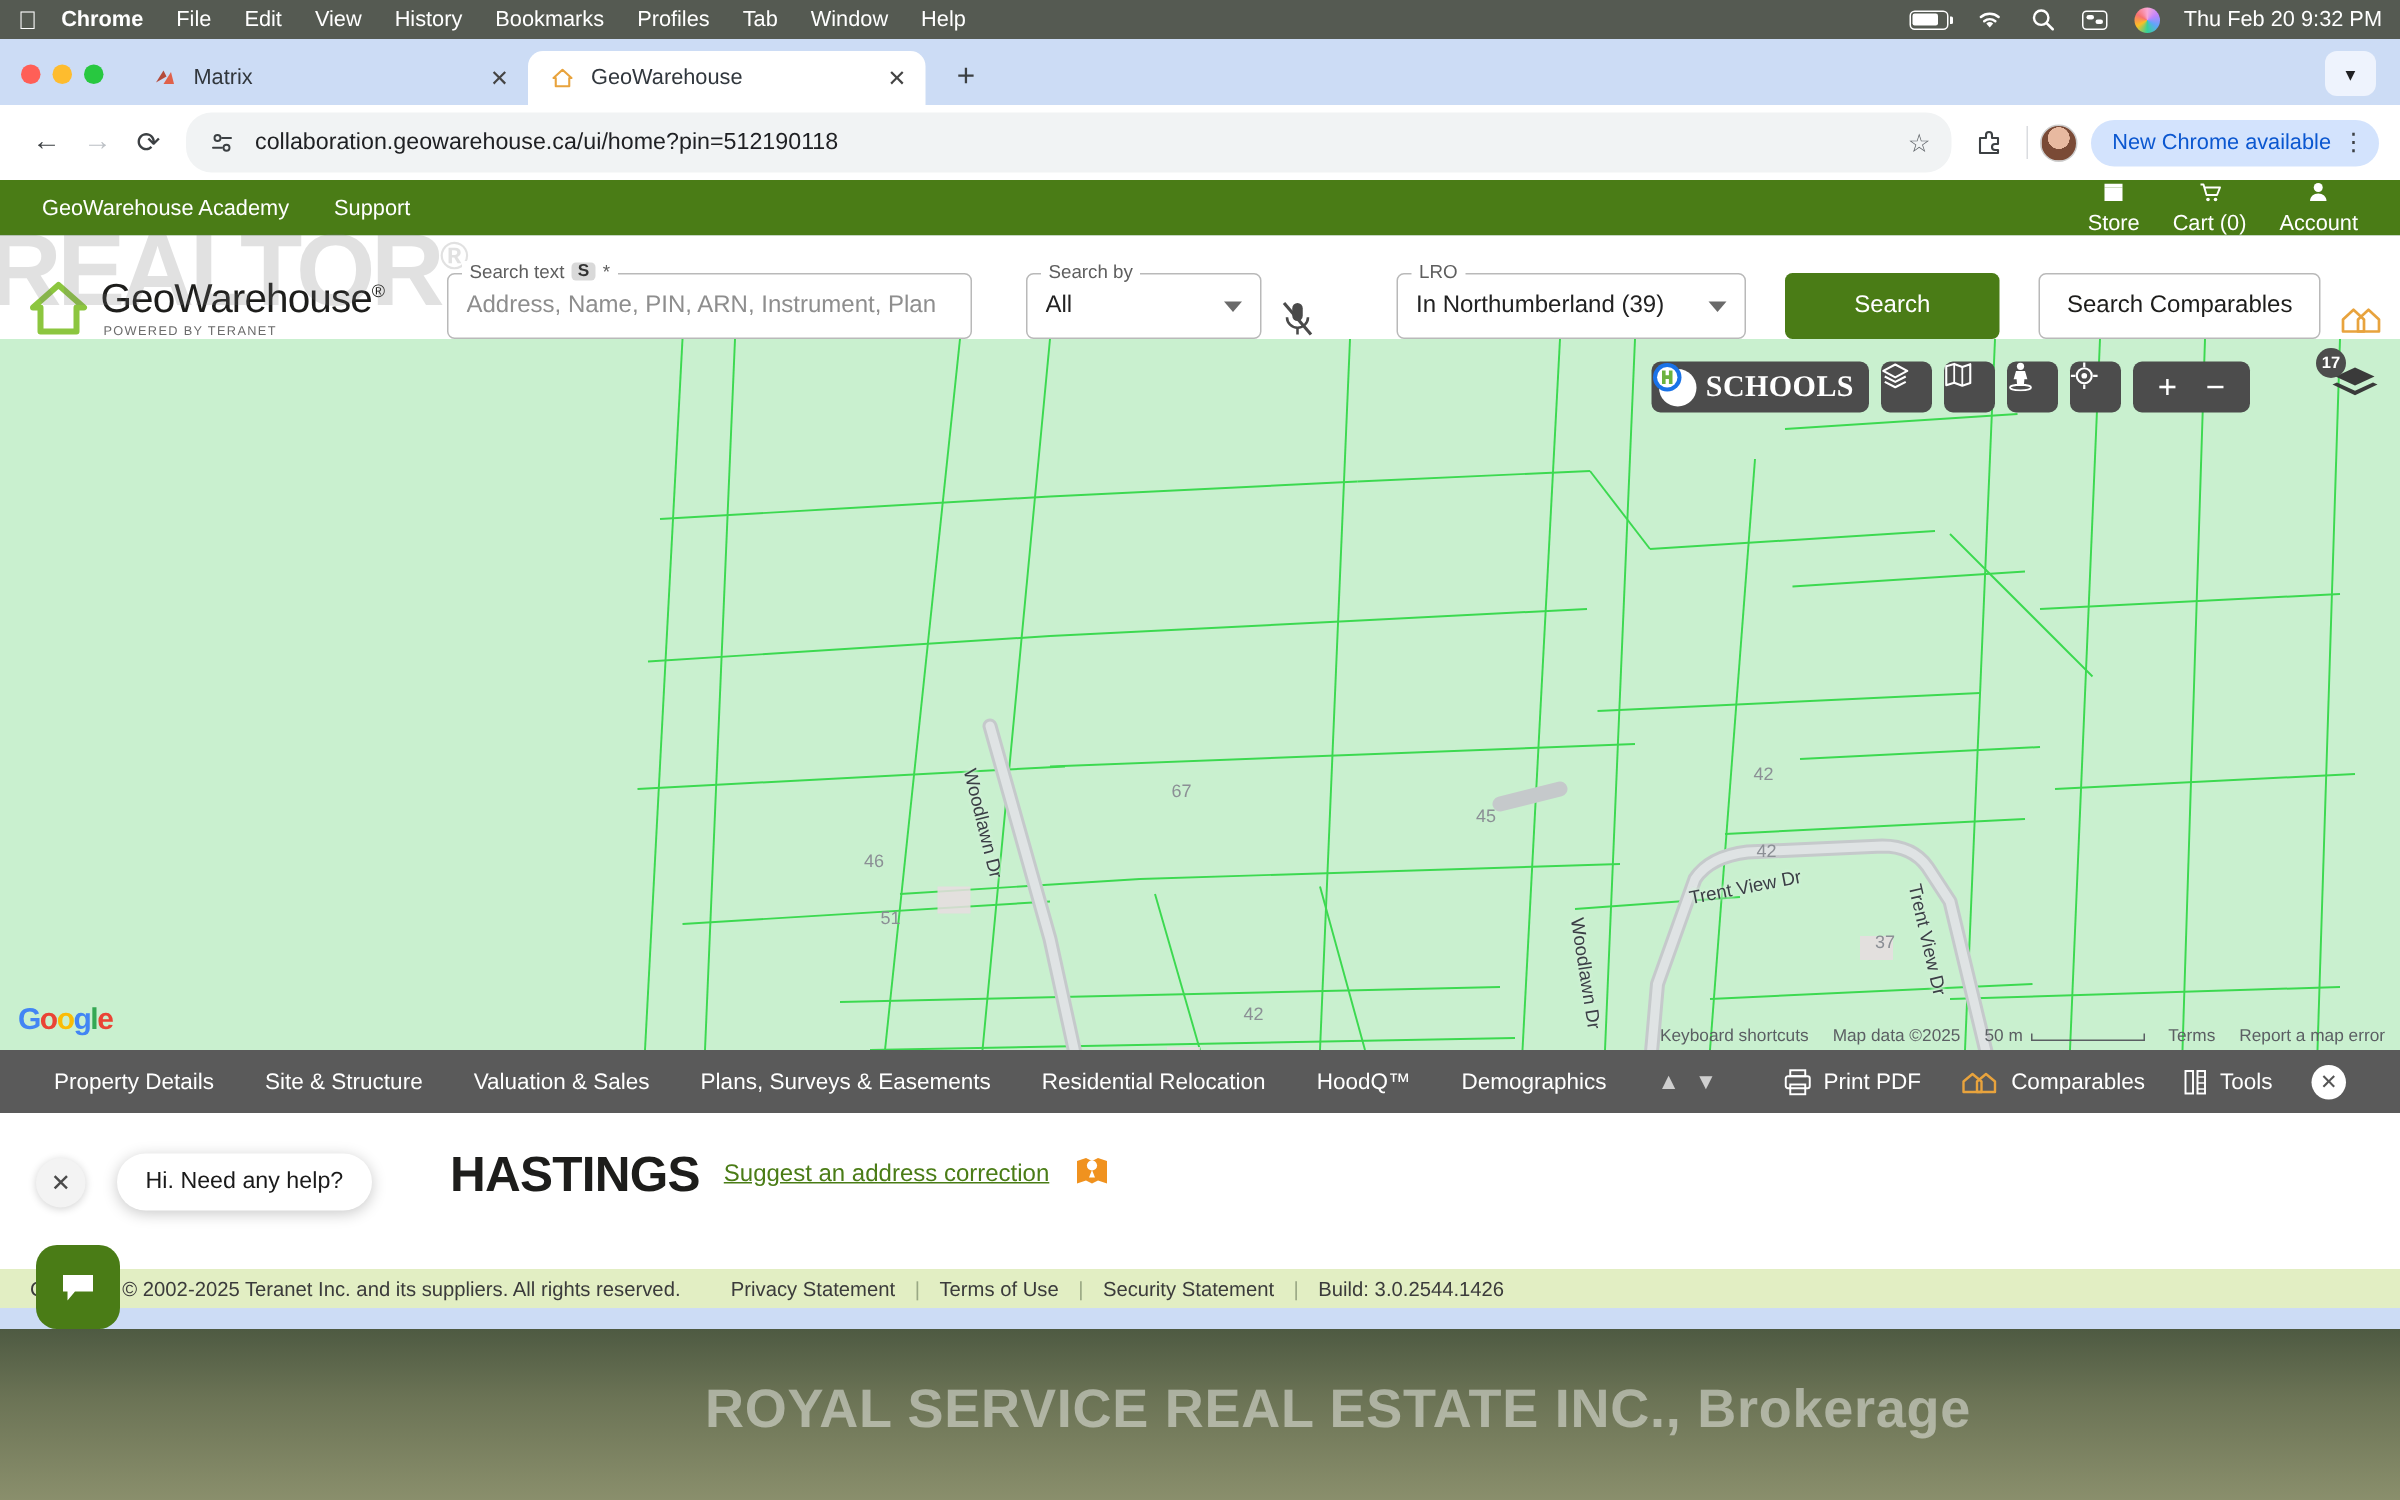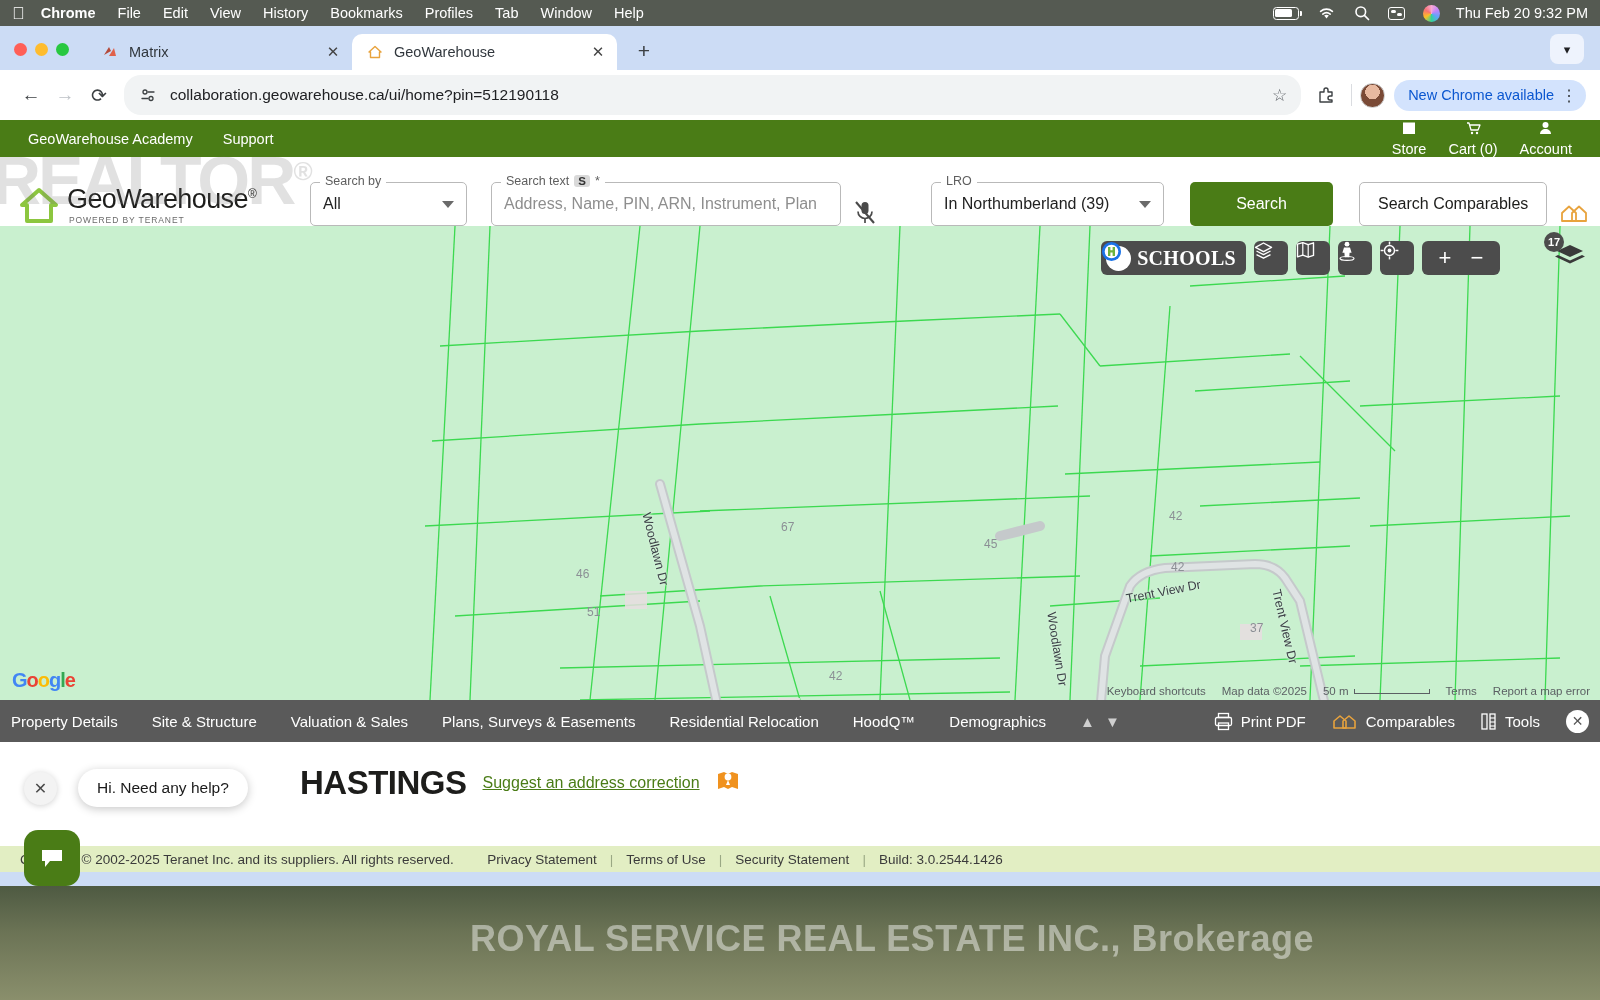--- a/index.html
+++ b/index.html
@@ -178,21 +178,21 @@
   .map-attrib {
     position: absolute; right: 10px; bottom: 3px; display: flex; align-items: flex-end; gap: 16px;
     font-size: 11.5px; color: #5b5f63; white-space: nowrap;
   }
   .scalebar { display: flex; align-items: center; gap: 5px; }
   .scalebar .bar { width: 76px; height: 5px; border: 1px solid #5b5f63; border-top: none; }
 
   
   .gw-tabbar {
     height: 42px; background: #5a5a5a; display: flex; align-items: center;
-    padding: 0 11px; color: #fff; font-size: 15px; gap: 0;
+    padding: 0 36px; color: #fff; font-size: 15px; gap: 0;
   }
   .gw-tabbar .tabitem { margin-right: 34px; white-space: nowrap; }
   .gw-tabbar .chevs { display: flex; gap: 10px; font-size: 15px; color: #cfcfcf; }
   .gw-tabbar .spacer { flex: 1; }
   .gw-tabbar .act { display: flex; align-items: center; gap: 8px; margin-left: 26px; white-space: nowrap; }
   .closebtn {
     width: 23px; height: 23px; border-radius: 50%; background: #fff; color: #555;
     display: flex; align-items: center; justify-content: center; font-size: 14px; margin-left: 26px;
   }
 
@@ -404,33 +404,33 @@
         <svg width="42" height="42" viewBox="0 0 42 42">
           <path d="M21 6 L38 21 L33 21 L33 37 L9 37 L9 21 L4 21 Z" fill="none" stroke="#8cc63f" stroke-width="4" stroke-linejoin="round"></path>
         </svg>
       </span>
       <span class="logo-txt">
         <span class="logo-name"><span>GeoWarehouse</span><span class="rsup">®</span></span>
         <span class="logo-sub">POWERED BY TERANET</span>
       </span>
     </div>
 
-    <div class="fld f-searchby">
-      <span class="lgd">Search by</span>
-      <span class="val">All</span>
-      <span class="caret"></span>
-    </div>
-
     <div class="fld f-searchtext">
       <span class="lgd">
         <span>Search text</span>
         <span class="kbd">S</span>
         <span>*</span>
       </span>
       <span class="ph">Address, Name, PIN, ARN, Instrument, Plan</span>
+    </div>
+
+    <div class="fld f-searchby">
+      <span class="lgd">Search by</span>
+      <span class="val">All</span>
+      <span class="caret"></span>
     </div>
 
     <span class="mic">
       <svg width="24" height="26" viewBox="0 0 24 26">
         <rect x="8.5" y="2" width="7" height="12" rx="3.5" fill="#4a4a4a"></rect>
         <path d="M5 11.5a7 7 0 0 0 14 0" stroke="#4a4a4a" stroke-width="1.7" fill="none"></path>
         <line x1="12" y1="18.5" x2="12" y2="23" stroke="#4a4a4a" stroke-width="1.7"></line>
         <line x1="3" y1="2" x2="21" y2="23" stroke="#4a4a4a" stroke-width="2.1"></line>
       </svg>
     </span>

